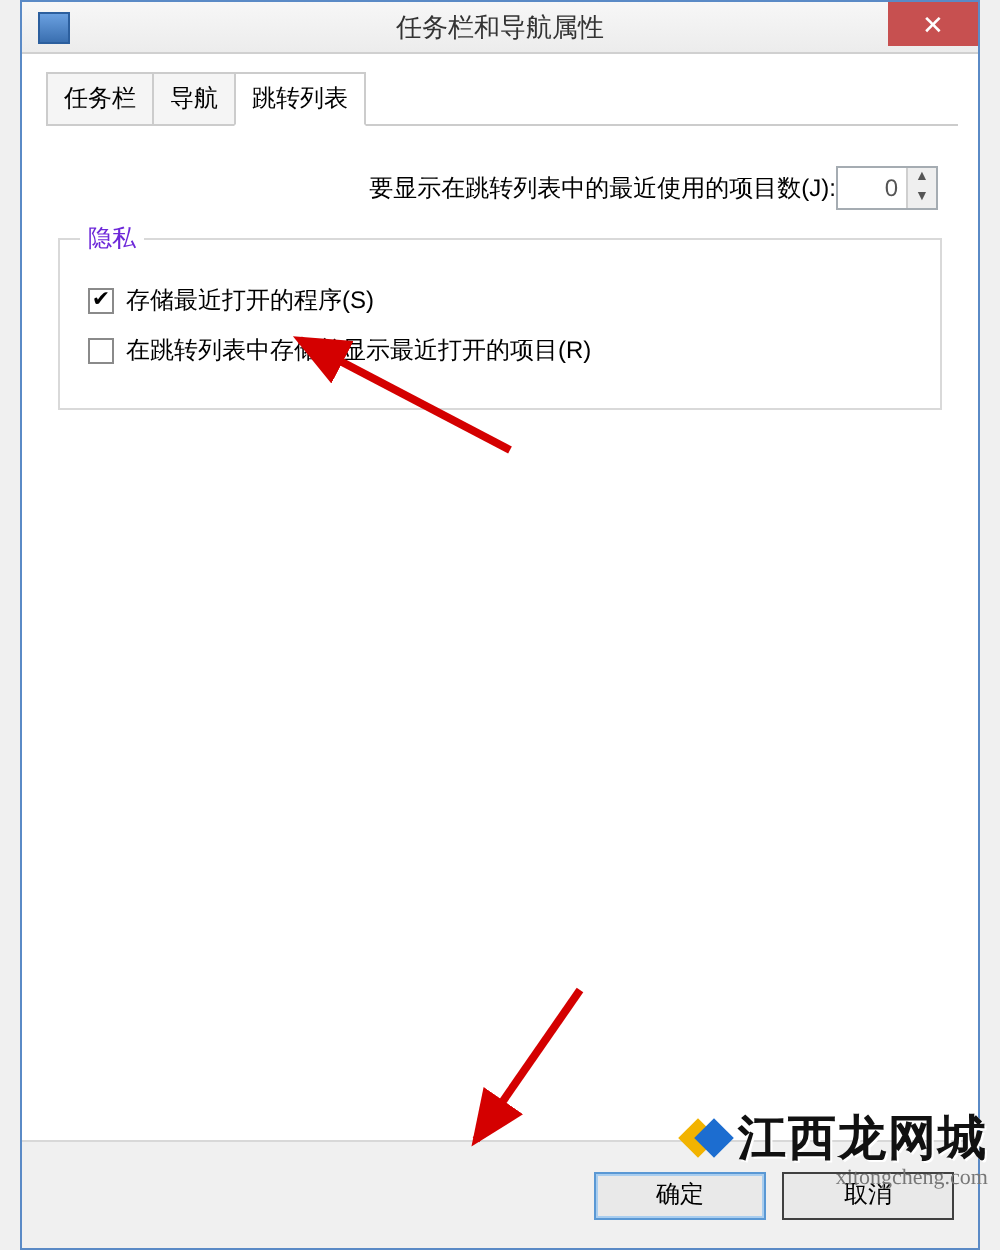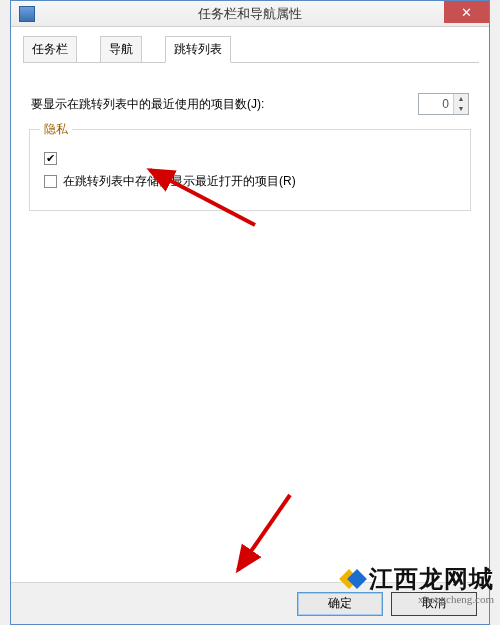--- a/index.html
+++ b/index.html
@@ -53,21 +53,20 @@
     font-size: 13px;
     cursor: pointer;
   }
   .content {
     padding: 8px 10px;
   }
   .tabs {
     display: flex;
     border-bottom: 1px solid #ccc;
     margin-left: 2px;
-    gap: 24px;
   }
   .tab {
     padding: 4px 8px;
     border: 1px solid #ccc;
     background: #f5f5f5;
     margin-right: -1px;
     position: relative;
     top: 1px;
     cursor: pointer;
   }
@@ -76,22 +75,22 @@
     border-bottom: 1px solid #fff;
     font-family: Liberation Serif, serif;
   }
   .tab-page {
     border-top: none;
     padding: 10px 6px;
   }
   .row1 {
     display: flex;
     align-items: center;
-    justify-content: space-between;
-    margin: 20px 4px 14px 4px;
+    justify-content: flex-end;
+    margin: 10px 4px 14px 4px;
   }
   .spinner {
     display: flex;
     align-items: center;
     border: 1px solid #a5acb2;
     background: #fff;
     height: 22px;
   }
   .spinner-val {
     width: 34px;
@@ -119,21 +118,21 @@
     border: 1px solid #d9d9d9;
     margin: 4px 2px;
     padding: 14px 10px 12px 10px;
   }
   .group-title {
     position: absolute;
     top: -9px;
     left: 10px;
     background: #fff;
     padding: 0 4px;
-    color: #a16207;
+    color: #6d28d9;
     font-family: Liberation Serif, serif;
   }
   .check-row {
     display: flex;
     align-items: center;
     margin: 8px 4px;
   }
   .check {
     width: 13px; height: 13px;
     border: 1px solid #8a8a8a;
@@ -143,21 +142,21 @@
     align-items: center;
     justify-content: center;
     font-size: 11px;
     line-height: 1;
     color: #000;
   }
   .btnbar {
     position: absolute;
     left: 0; right: 0;
     bottom: 0;
-    height: 42px;
+    height: 54px;
     border-top: 1px solid #d8d8d8;
     background: #f0f0f0;
     display: flex;
     align-items: center;
     justify-content: flex-end;
     padding-right: 12px;
   }
   .button {
     width: 86px;
     height: 24px;
@@ -172,21 +171,21 @@
   .button.primary {
     border: 1px solid #5a98d4;
     box-shadow: 0 0 0 1px #a8cdef inset;
   }
   .arrow {
     position: absolute;
     pointer-events: none;
   }
   .watermark {
     position: absolute;
-    right: 6px; bottom: 20px;
+    right: 6px; bottom: 30px;
     color: #111;
     font-family: "SimSun", serif;
   }
   .logo-diamond {
     position: relative;
     width: 24px; height: 24px;
     display: inline-block;
     vertical-align: middle;
   }
   .logo-diamond:before, .logo-diamond:after {
@@ -246,20 +245,21 @@
             <div>▼</div>
           </div>
         </div>
       </div>
 
       <div class="groupbox">
         <span class="group-title">隐私</span>
 
         <div class="check-row">
           <div class="check">✔</div>
+          <span>存储最近打开的程序(S)</span>
         </div>
 
         <div class="check-row">
           <div class="check"></div>
           <span>在跳转列表中存储并显示最近打开的项目(R)</span>
         </div>
       </div>
     </div>
   </div>
 

